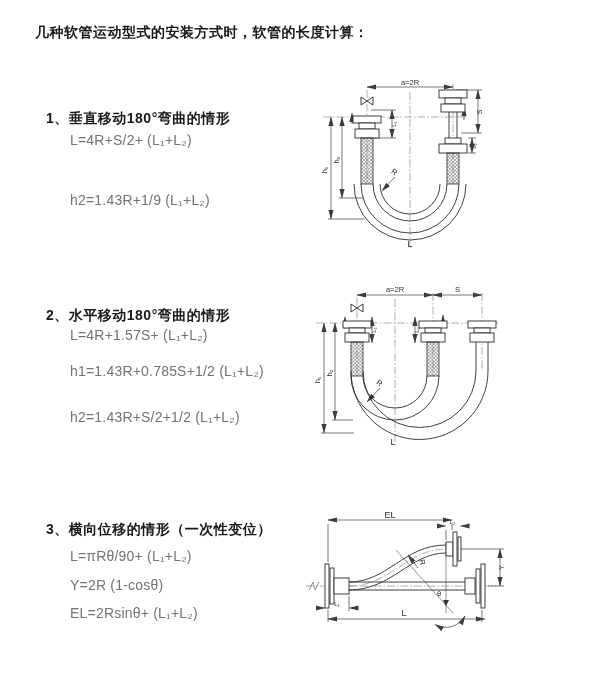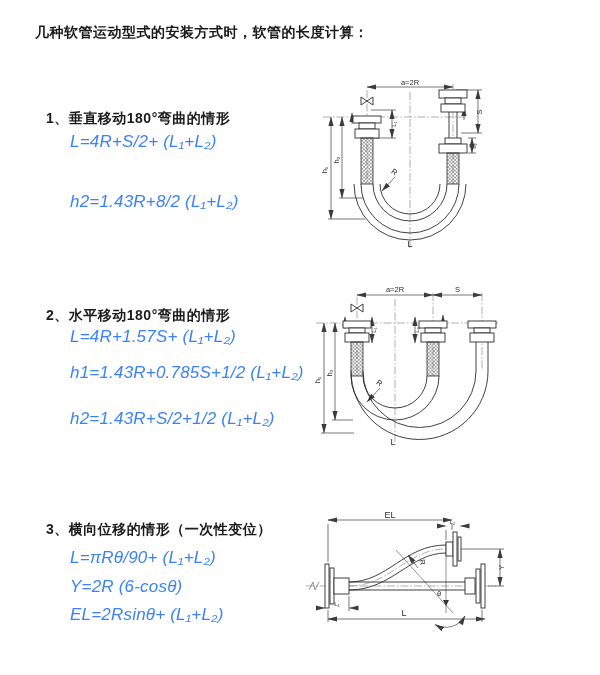--- a/index.html
+++ b/index.html
@@ -1,49 +1,49 @@
 <!DOCTYPE html>
 <html><head>
 <meta charset="utf-8">
 <style>
   html,body{margin:0;padding:0;background:#fff;}
   .page{position:relative;width:600px;height:675px;background:#ffffff;overflow:hidden;
         font-family:"Liberation Sans","DejaVu Sans",sans-serif;color:#1a1a1a;}
   .title{position:absolute;left:35px;top:24px;font-size:14px;font-weight:700;letter-spacing:.5px;}
   .heading{position:absolute;font-size:14px;font-weight:700;letter-spacing:.5px;}
-  .formula{position:absolute;font-size:17px;font-weight:400;letter-spacing:.2px;color:#3b82f6;font-style:italic;}
+  .formula{position:absolute;font-size:14px;font-weight:400;letter-spacing:.2px;color:#737373;}
   svg{position:absolute;overflow:visible;}
   svg .cl{stroke:#7a7a7a;stroke-width:.6;stroke-dasharray:8 2 1.5 2;fill:none;}
   svg .dim{stroke:#3c3c3c;stroke-width:.7;fill:none;}
   svg .obj{stroke:#2b2b2b;stroke-width:.9;fill:#fff;}
   svg .arc{stroke:#2b2b2b;stroke-width:.9;fill:none;}
   svg .thin{stroke:#4a4a4a;stroke-width:.6;fill:none;}
   svg text{fill:#2b2b2b;font-size:7.5px;font-family:"Liberation Sans","DejaVu Sans",sans-serif;text-anchor:middle;}
   svg text.big{font-size:9px;}
   svg text.sm{font-size:6px;}
 </style>
 </head>
 <body>
 
 <div class="page">
 
   <div class="title">几种软管运动型式的安装方式时，软管的长度计算：</div>
 
   <div class="heading" style="left:46px;top:110px;">1、垂直移动180°弯曲的情形</div>
   <div class="formula" style="left:70px;top:132px;">L=4R+S/2+ (L₁+L₂)</div>
-  <div class="formula" style="left:70px;top:192px;">h2=1.43R+8/2 (L₁+L₂)</div>
+  <div class="formula" style="left:70px;top:192px;">h2=1.43R+1/9 (L₁+L₂)</div>
 
   <div class="heading" style="left:46px;top:307px;">2、水平移动180°弯曲的情形</div>
   <div class="formula" style="left:70px;top:327px;">L=4R+1.57S+ (L₁+L₂)</div>
   <div class="formula" style="left:70px;top:363px;">h1=1.43R+0.785S+1/2 (L₁+L₂)</div>
   <div class="formula" style="left:70px;top:393px;margin-top:16px;">h2=1.43R+S/2+1/2 (L₁+L₂)</div>
 
   <div class="heading" style="left:46px;top:521px;">3、横向位移的情形（一次性变位）</div>
   <div class="formula" style="left:70px;top:548px;">L=πRθ/90+ (L₁+L₂)</div>
-  <div class="formula" style="left:70px;top:577px;">Y=2R (6-cosθ)</div>
+  <div class="formula" style="left:70px;top:577px;">Y=2R (1-cosθ)</div>
   <div class="formula" style="left:70px;top:605px;">EL=2Rsinθ+ (L₁+L₂)</div>
 
   <svg style="left:315px;top:76px;" width="275" height="178" viewBox="0 0 275 178">
     <defs>
       <pattern id="br1" width="3.5" height="3.5" patternUnits="userSpaceOnUse">
         <path d="M0,3.5 L3.5,0 M0,0 L3.5,3.5" stroke="#555" stroke-width="0.5"></path>
       </pattern>
       <marker id="f1" refX="9" refY="4" markerWidth="10" markerHeight="8" orient="auto" markerUnits="userSpaceOnUse">
         <path d="M0,1.4 L9.5,4 L0,6.6 Z" fill="#3c3c3c"></path>
       </marker>

